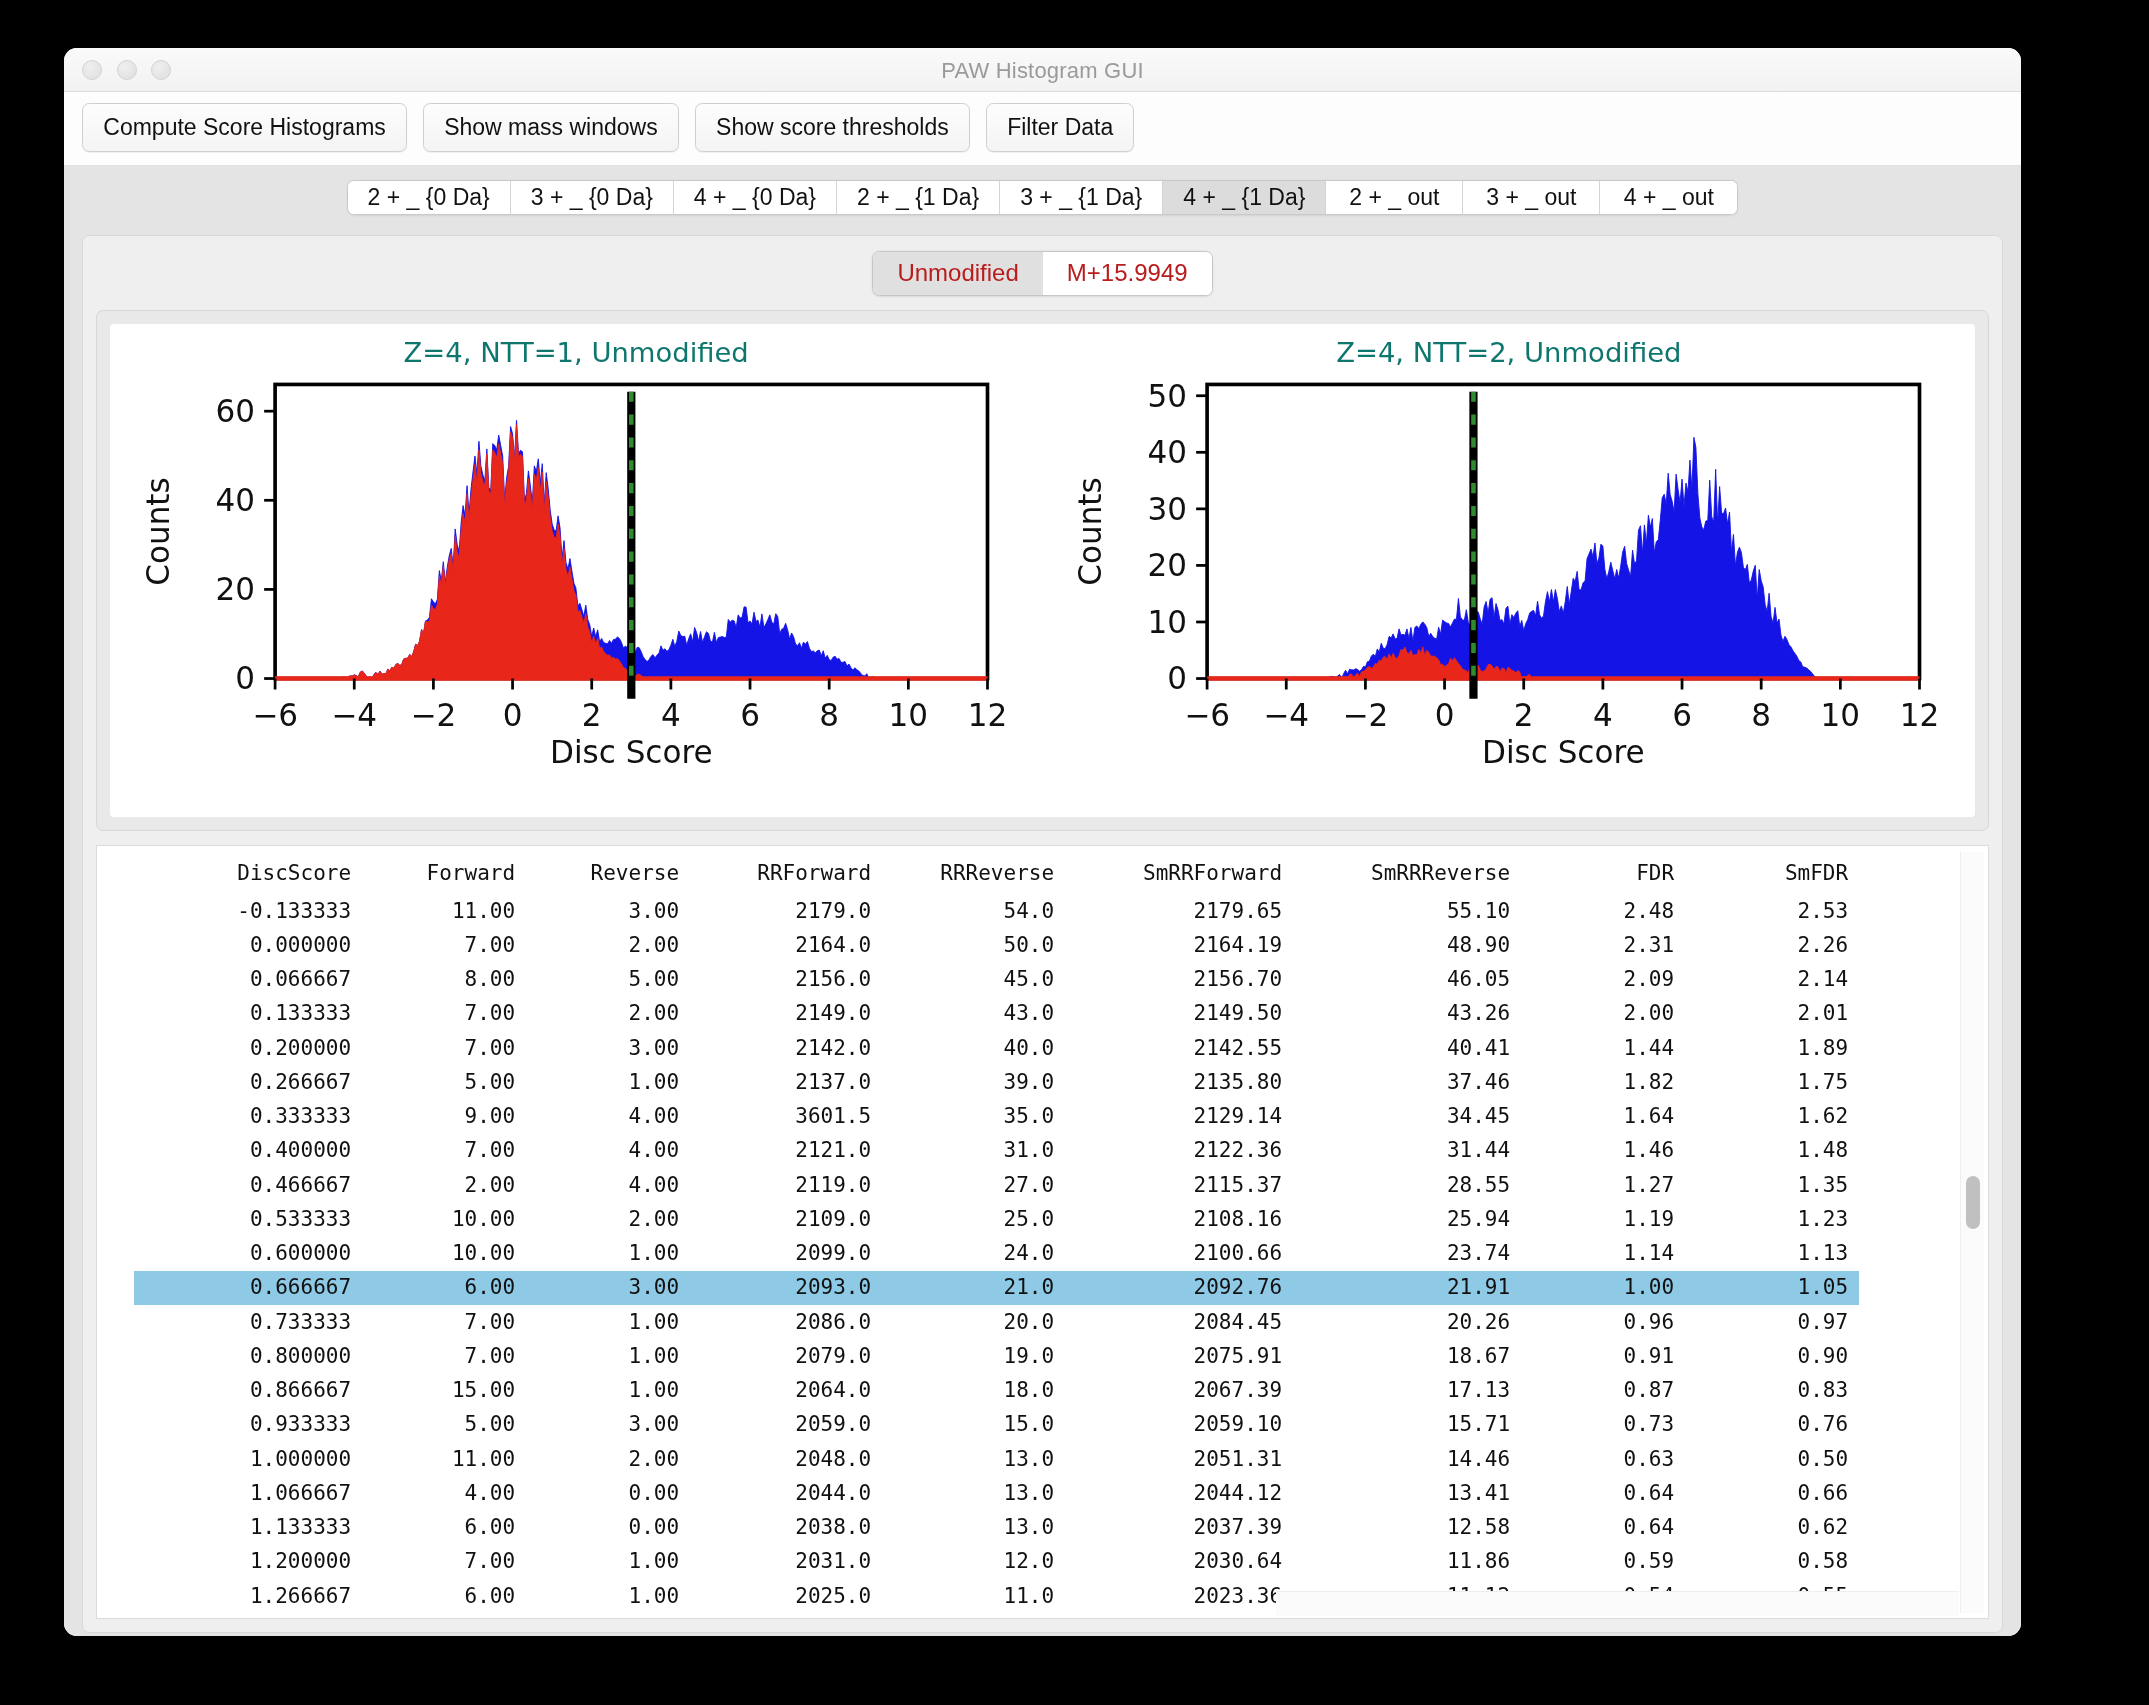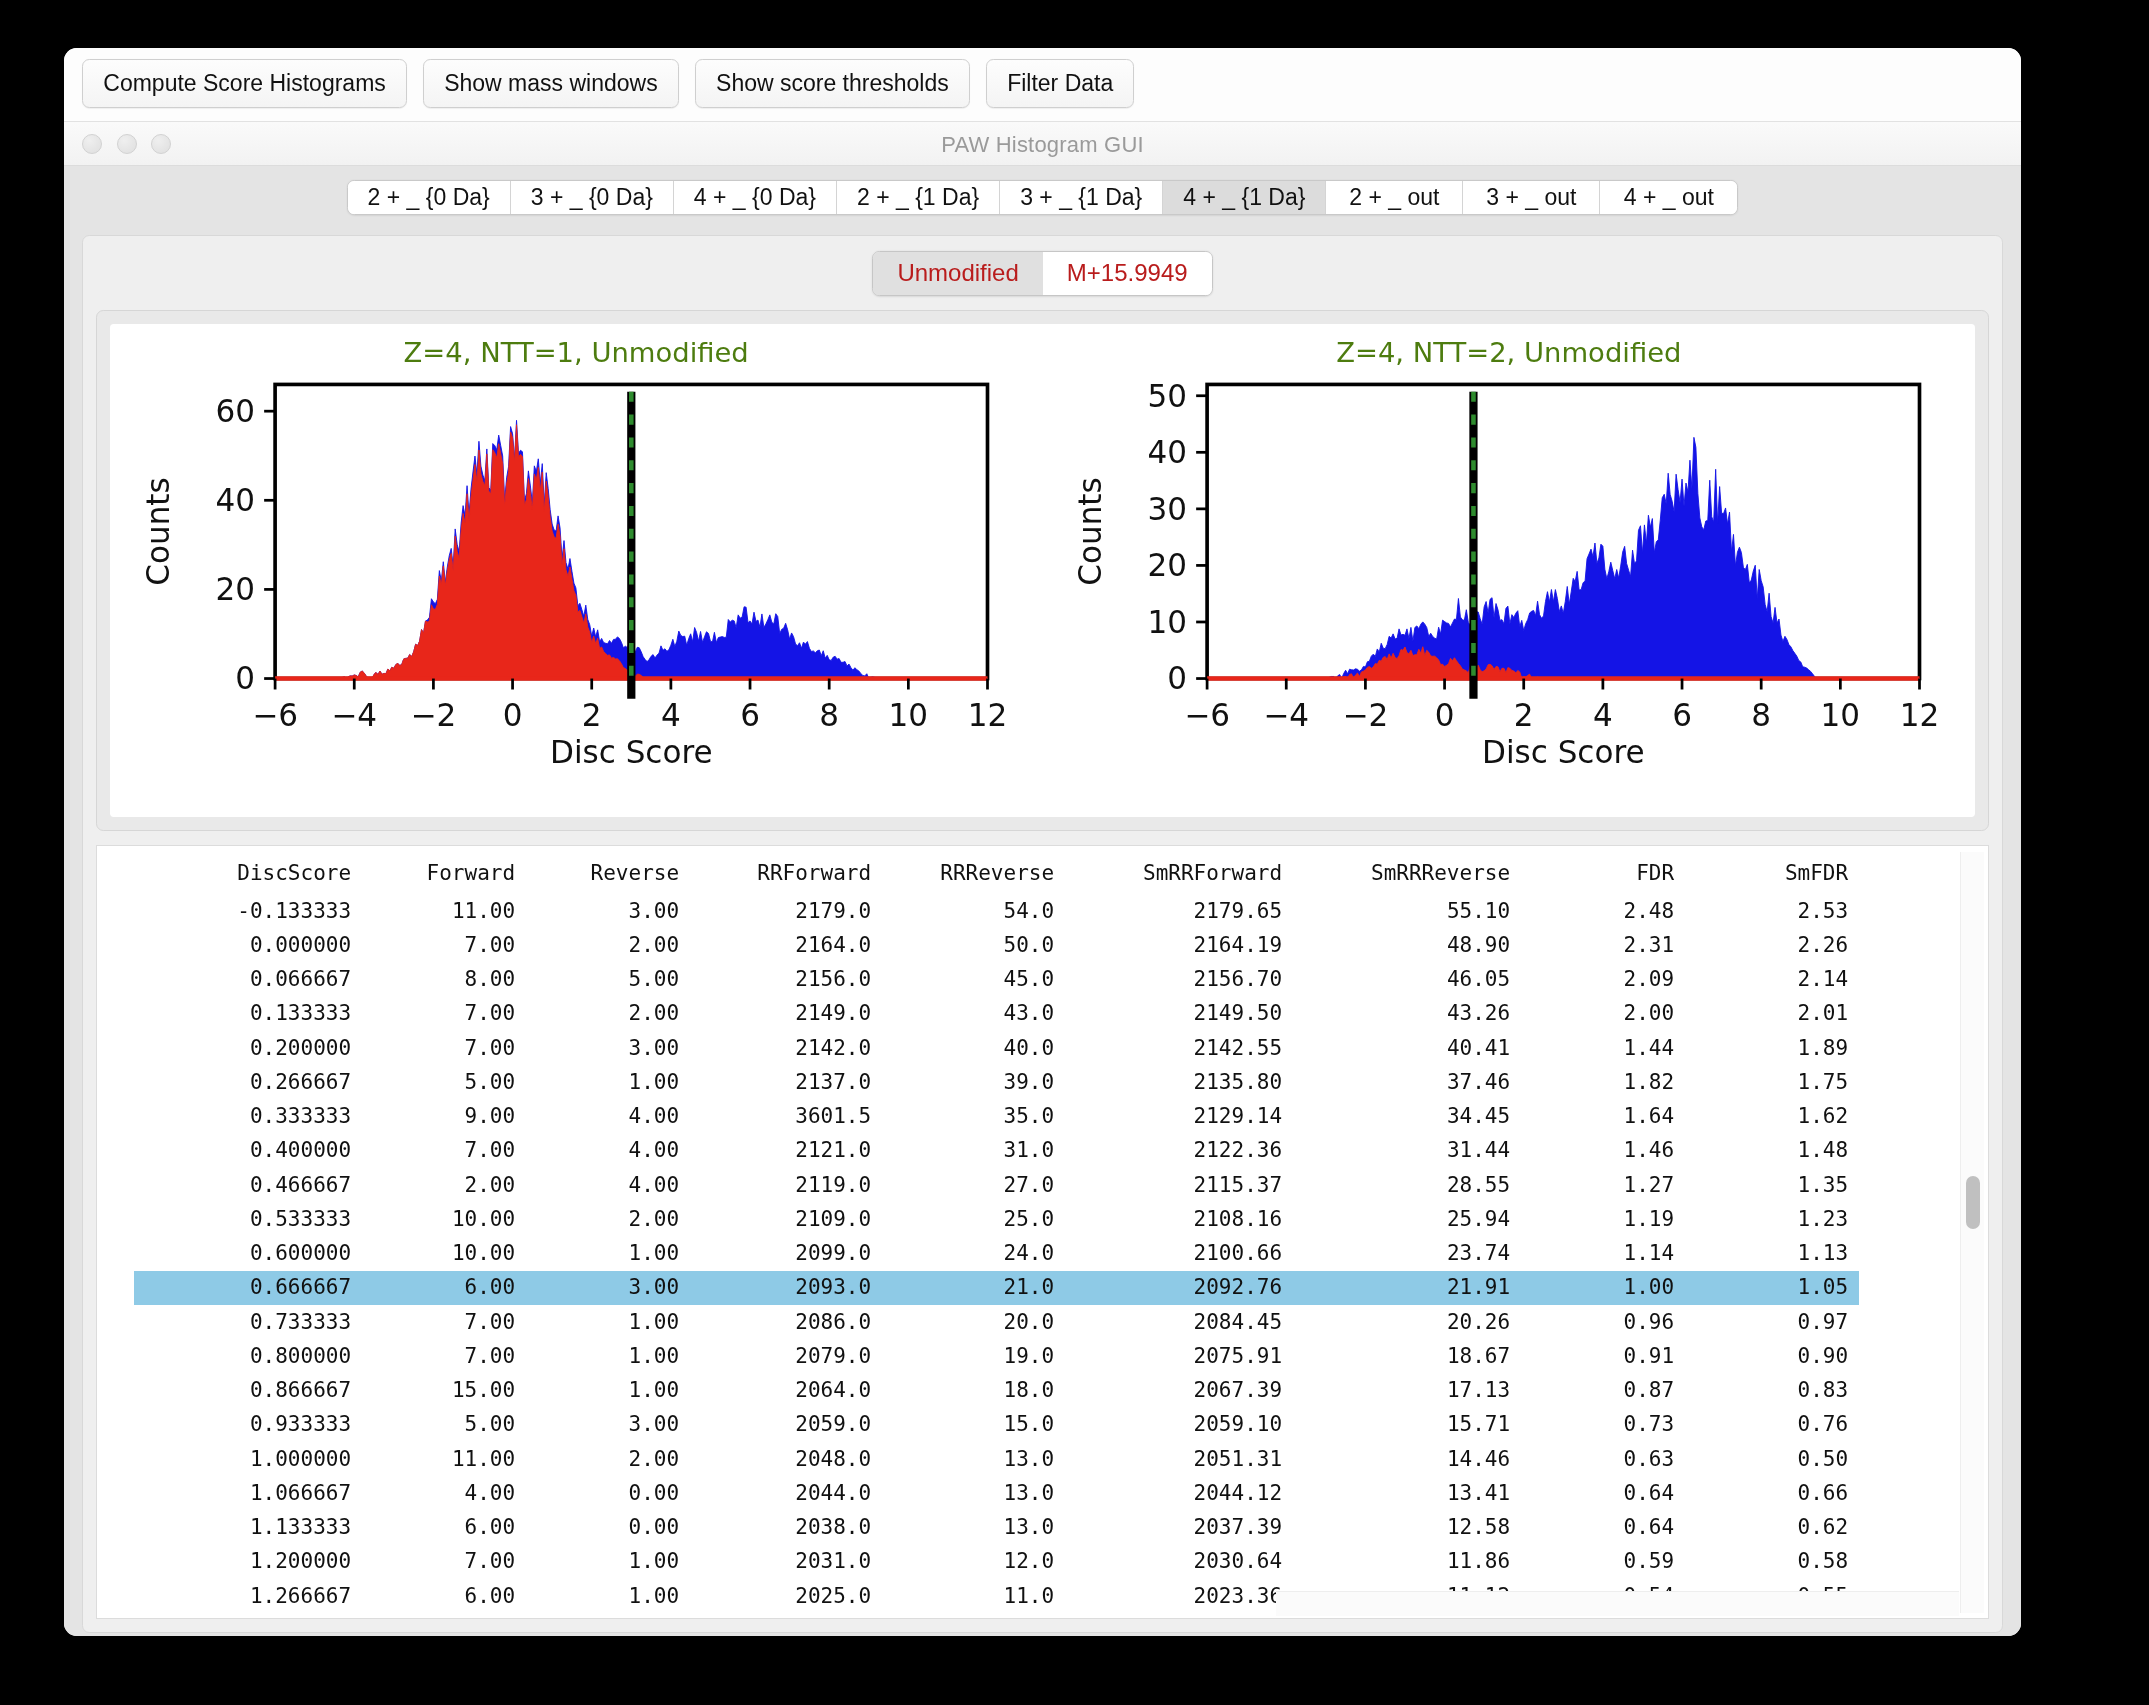--- a/index.html
+++ b/index.html
@@ -132,21 +132,21 @@
     background:#fff;
     border-radius:3.7px;
     height:493px;
     display:flex;
   }
   .plot { flex:1; position:relative; }
 
   .plot-title {
     text-align:center;
     font-size:27.4px;
-    color:#4d7c0f;
+    color:#0f766e;
     margin-top:12.8px;
     font-family:"DejaVu Sans", sans-serif;
   }
   .plot svg { display:block; margin:0 auto; }
 
   
   #table-panel {
     margin-top:14.6px;
     background:#fff;
     border:0.9px solid #dcdcdc;
@@ -201,34 +201,34 @@
   #hscroll {
     position:absolute; left:1179px; right:29px; bottom:1.8px; height:25.6px;
     background:#fbfbfb; border-top:0.9px solid #eee;
   }
 </style>
 </head>
 <body>
 
 <div id="window">
 
-  <div id="toolbar">
-    <div class="tool-btn">Compute Score Histograms</div>
-    <div class="tool-btn">Show mass windows</div>
-    <div class="tool-btn">Show score thresholds</div>
-    <div class="tool-btn">Filter Data</div>
-  </div>
-
   <div id="titlebar">
     <div class="lights">
       <div class="light"></div>
       <div class="light"></div>
       <div class="light"></div>
     </div>
     <div id="window-title">PAW Histogram GUI</div>
+  </div>
+
+  <div id="toolbar">
+    <div class="tool-btn">Compute Score Histograms</div>
+    <div class="tool-btn">Show mass windows</div>
+    <div class="tool-btn">Show score thresholds</div>
+    <div class="tool-btn">Filter Data</div>
   </div>
 
   <div id="body-panel">
 
     <div id="tab-strip">
       <div id="tab-group">
         <div class="tab">2 + _ {0 Da}</div>
         <div class="tab">3 + _ {0 Da}</div>
         <div class="tab">4 + _ {0 Da}</div>
         <div class="tab">2 + _ {1 Da}</div>

